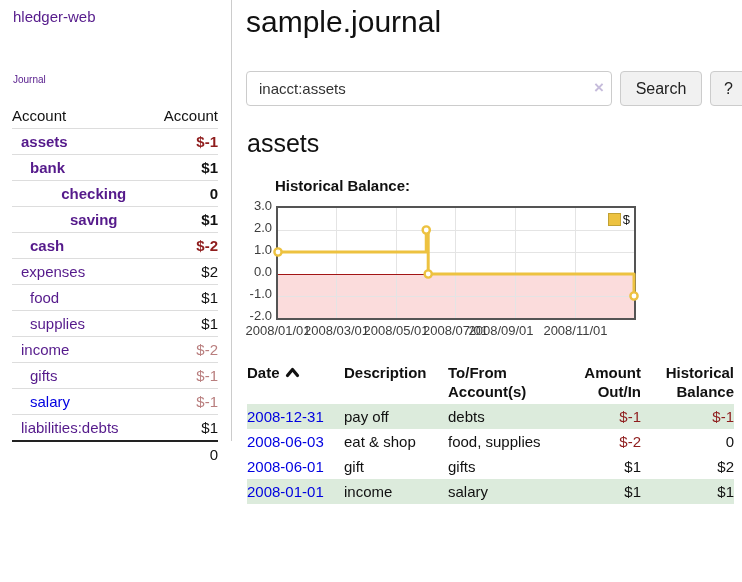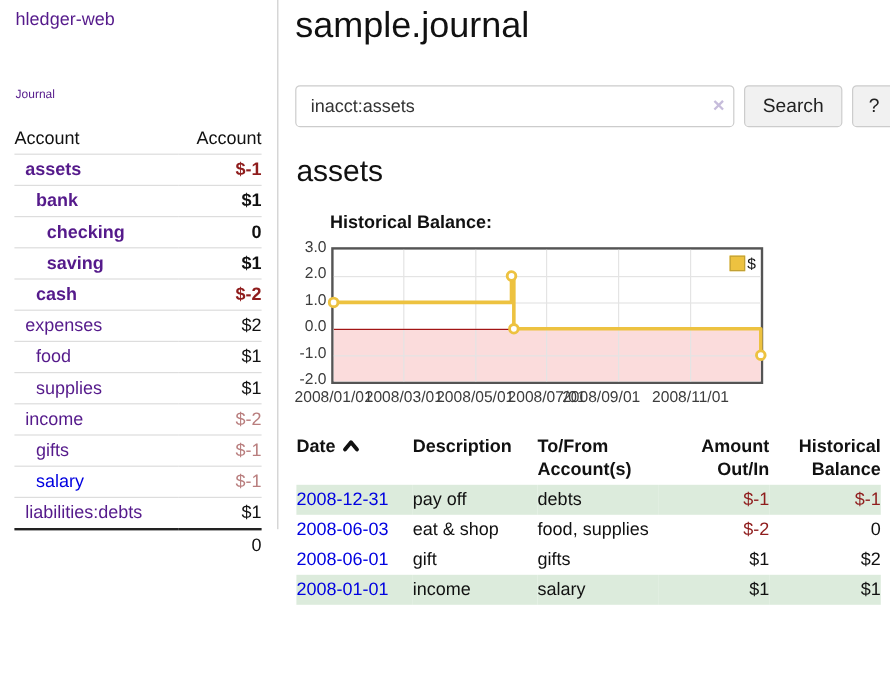--- a/index.html
+++ b/index.html
@@ -19,21 +19,21 @@
   .acct-table th { font-weight:normal; text-align:left; }
   .acct-table th.bal-h { text-align:right; }
   .acct-table tr.acct-row td { border-top:1px solid #ddd; }
   .acct-table tr.total-row td { border-top:2px solid #222; text-align:right; }
   .acct-table td.bal { text-align:right; }
   a.acct-link { color:#551a8b; text-decoration:none; }
   a.acct-link.blue { color:#0000e0; }
   a.acct-link.bold { font-weight:bold; }
   .d1 { padding-left:9px !important; }
   .d2 { padding-left:18px !important; }
-  .d3 { padding-left:27px !important; }
+  .d3 { padding-left:27px !important;text-align:center; }
   .bal-neg-strong { color:#8f1d1d; font-weight:bold; }
   .bal-pos-strong { color:#111; font-weight:bold; }
   .bal-pos { color:#111; }
   .bal-neg-muted { color:#b97e7e; }
 
   
   .main-title { position:absolute; left:246px; top:5px; font-size:30px;
                 font-weight:500; color:#111; }
   .search-form { position:absolute; left:246px; top:71px; height:35px; }
   .search-input { position:absolute; left:0; top:0; width:366px; height:35px;

